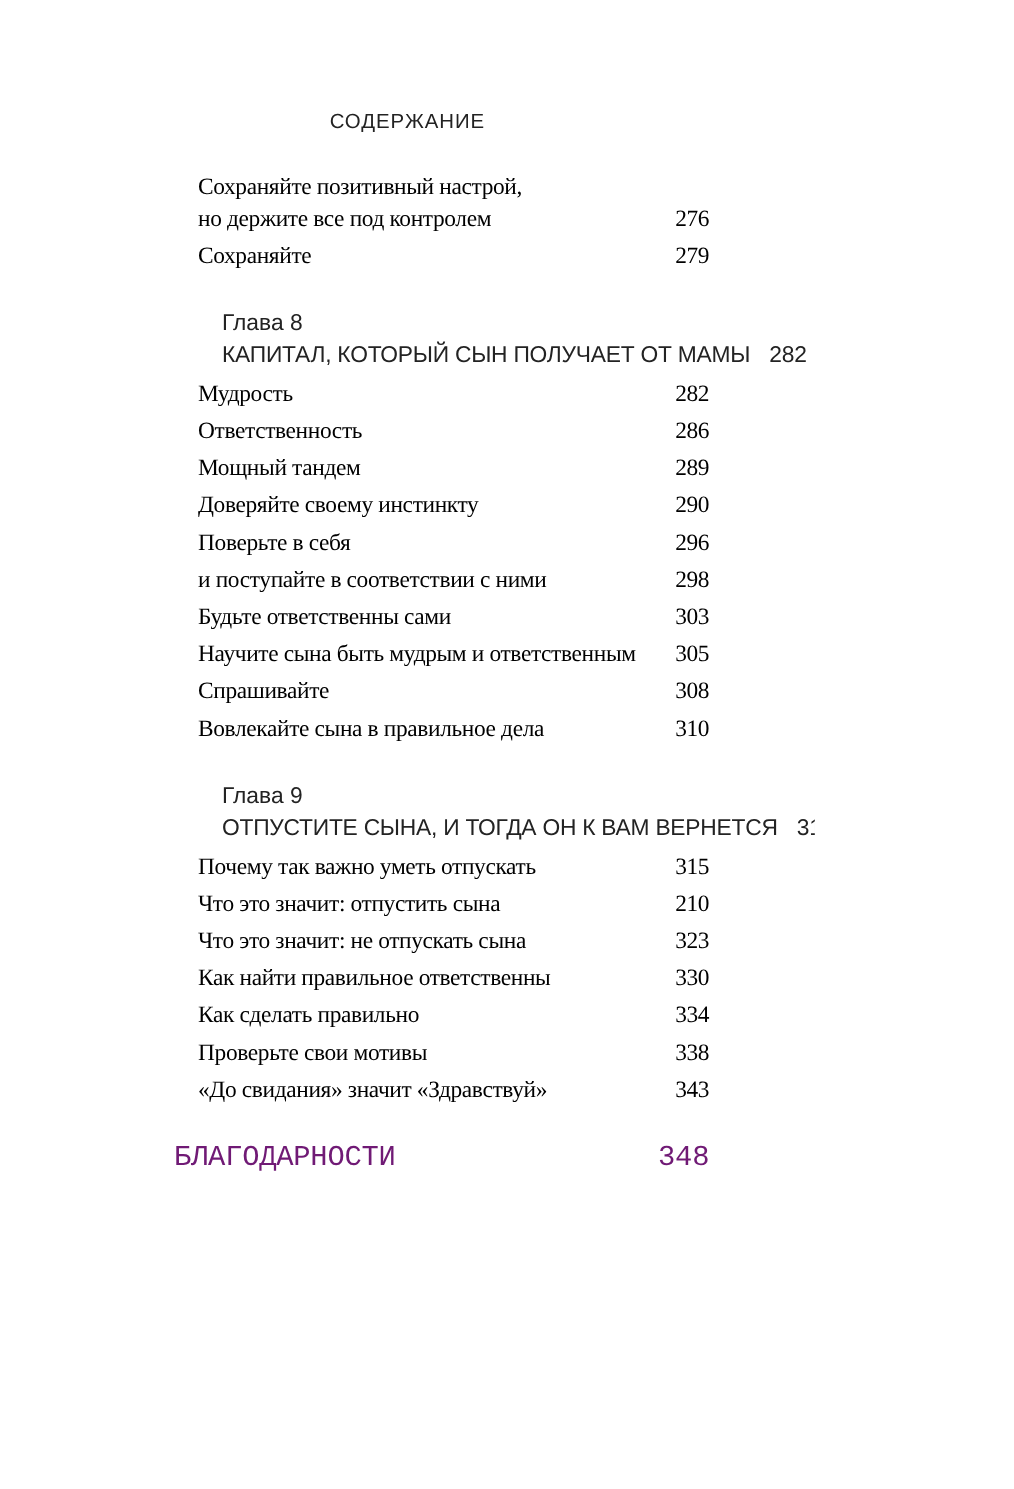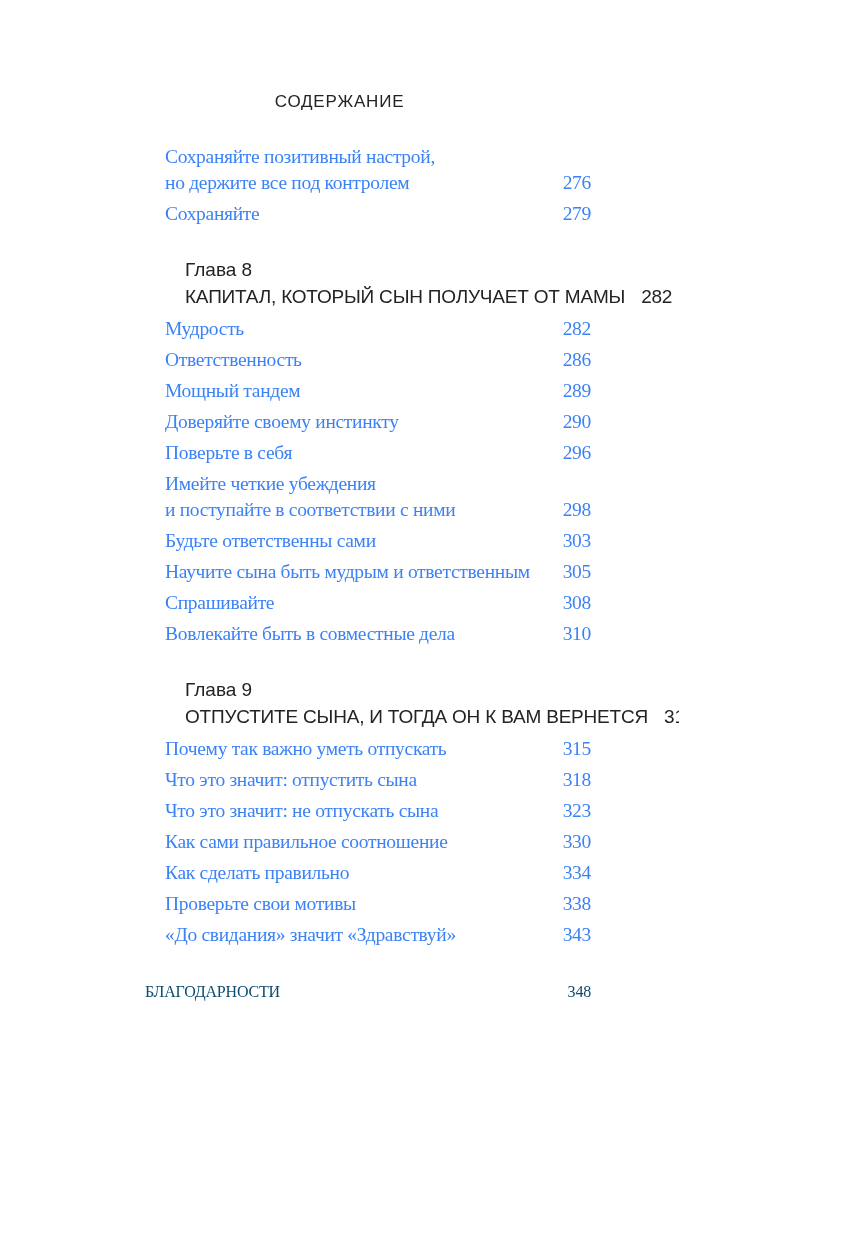--- a/index.html
+++ b/index.html
@@ -51,21 +51,21 @@
   .pagenum { white-space: nowrap; }
 
   
   .entry {
     font-family: "Liberation Serif", serif;
     font-size: 19.5px;
     letter-spacing: -0.3px;
     line-height: 26px;
     margin-bottom: 5px;
     padding-left: 20px;
-    color: #3b82f6;
+    color: #000000;
   }
 
   
   .chapter-block {
     margin-top: 29px;
     margin-bottom: 6px;
     font-family: "Liberation Sans", sans-serif;
     color: #232323;
     margin-left: 40px;
   }
@@ -75,25 +75,25 @@
   }
   .chapter-line {
     font-size: 19px;
     letter-spacing: -0.2px;
     line-height: 27px;
   }
 
   
   .section-block {
     margin-top: 30px;
-    font-family: Liberation Serif, serif;
-    font-size: 16px;
+    font-family: Liberation Mono, monospace;
+    font-size: 24px;
     letter-spacing: -0.2px;
     line-height: 27px;
-    color: #0c4a6e;
+    color: #701a75;
   }
 </style>
 </head>
 <body>
 
 <div class="page">
   <h1 class="doc-title">СОДЕРЖАНИЕ</h1>
 
   <div class="toc">
       <div class="entry">
@@ -148,21 +148,20 @@
         </div>
       </div>
       <div class="entry">
         <div class="tline">
           <span class="txt ">Поверьте в себя</span>
           <span class="leader "></span>
           <span class="pagenum ">296</span>
         </div>
       </div>
       <div class="entry">
-        <div class="entry-line">Имейте четкие убеждения</div>
         <div class="tline">
           <span class="txt ">и поступайте в соответствии с ними</span>
           <span class="leader "></span>
           <span class="pagenum ">298</span>
         </div>
       </div>
       <div class="entry">
         <div class="tline">
           <span class="txt ">Будьте ответственны сами</span>
           <span class="leader "></span>
@@ -178,21 +177,21 @@
       </div>
       <div class="entry">
         <div class="tline">
           <span class="txt ">Спрашивайте</span>
           <span class="leader "></span>
           <span class="pagenum ">308</span>
         </div>
       </div>
       <div class="entry">
         <div class="tline">
-          <span class="txt ">Вовлекайте быть в совместные дела</span>
+          <span class="txt ">Вовлекайте сына в правильное дела</span>
           <span class="leader "></span>
           <span class="pagenum ">310</span>
         </div>
       </div>
       <div class="chapter-block">
         <div class="chapter-label">Глава 9</div>
         <div class="tline">
           <span class="txt chapter-line">ОТПУСТИТЕ СЫНА, И ТОГДА ОН К ВАМ ВЕРНЕТСЯ</span>
           <span class="leader leader-sans"></span>
           <span class="pagenum chapter-line">313</span>
@@ -202,33 +201,33 @@
         <div class="tline">
           <span class="txt ">Почему так важно уметь отпускать</span>
           <span class="leader "></span>
           <span class="pagenum ">315</span>
         </div>
       </div>
       <div class="entry">
         <div class="tline">
           <span class="txt ">Что это значит: отпустить сына</span>
           <span class="leader "></span>
-          <span class="pagenum ">318</span>
+          <span class="pagenum ">210</span>
         </div>
       </div>
       <div class="entry">
         <div class="tline">
           <span class="txt ">Что это значит: не отпускать сына</span>
           <span class="leader "></span>
           <span class="pagenum ">323</span>
         </div>
       </div>
       <div class="entry">
         <div class="tline">
-          <span class="txt ">Как сами правильное соотношение</span>
+          <span class="txt ">Как найти правильное ответственны</span>
           <span class="leader "></span>
           <span class="pagenum ">330</span>
         </div>
       </div>
       <div class="entry">
         <div class="tline">
           <span class="txt ">Как сделать правильно</span>
           <span class="leader "></span>
           <span class="pagenum ">334</span>
         </div>

